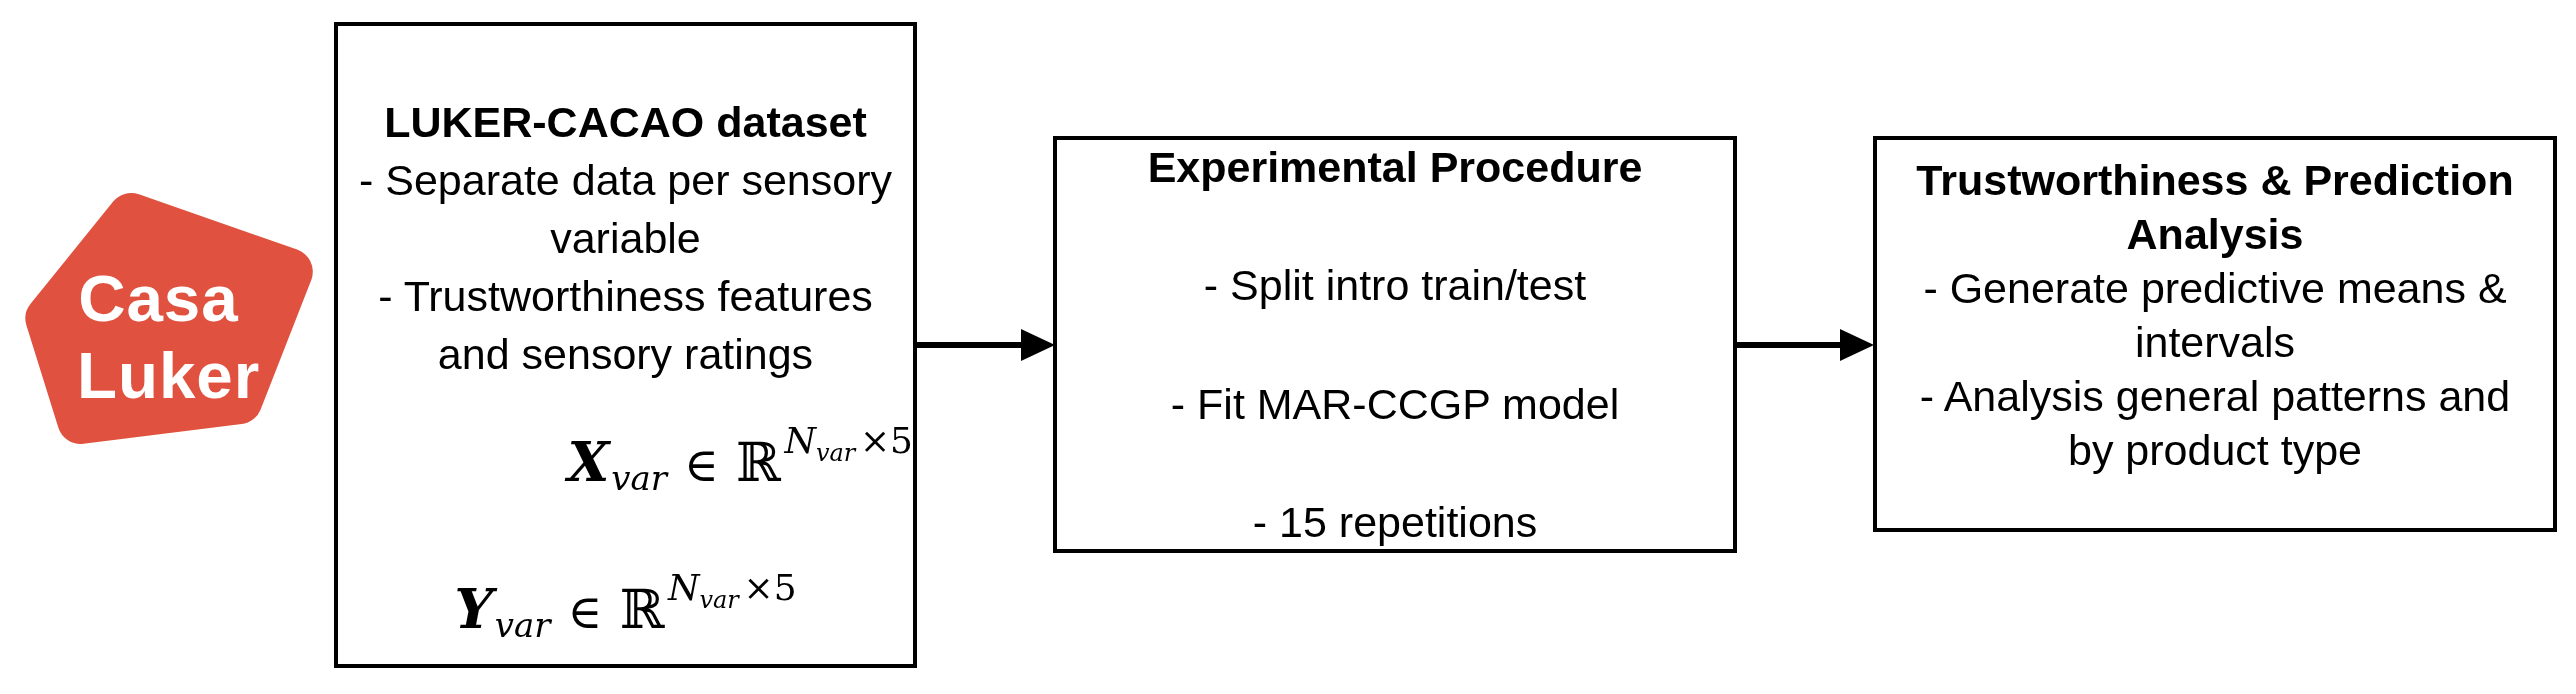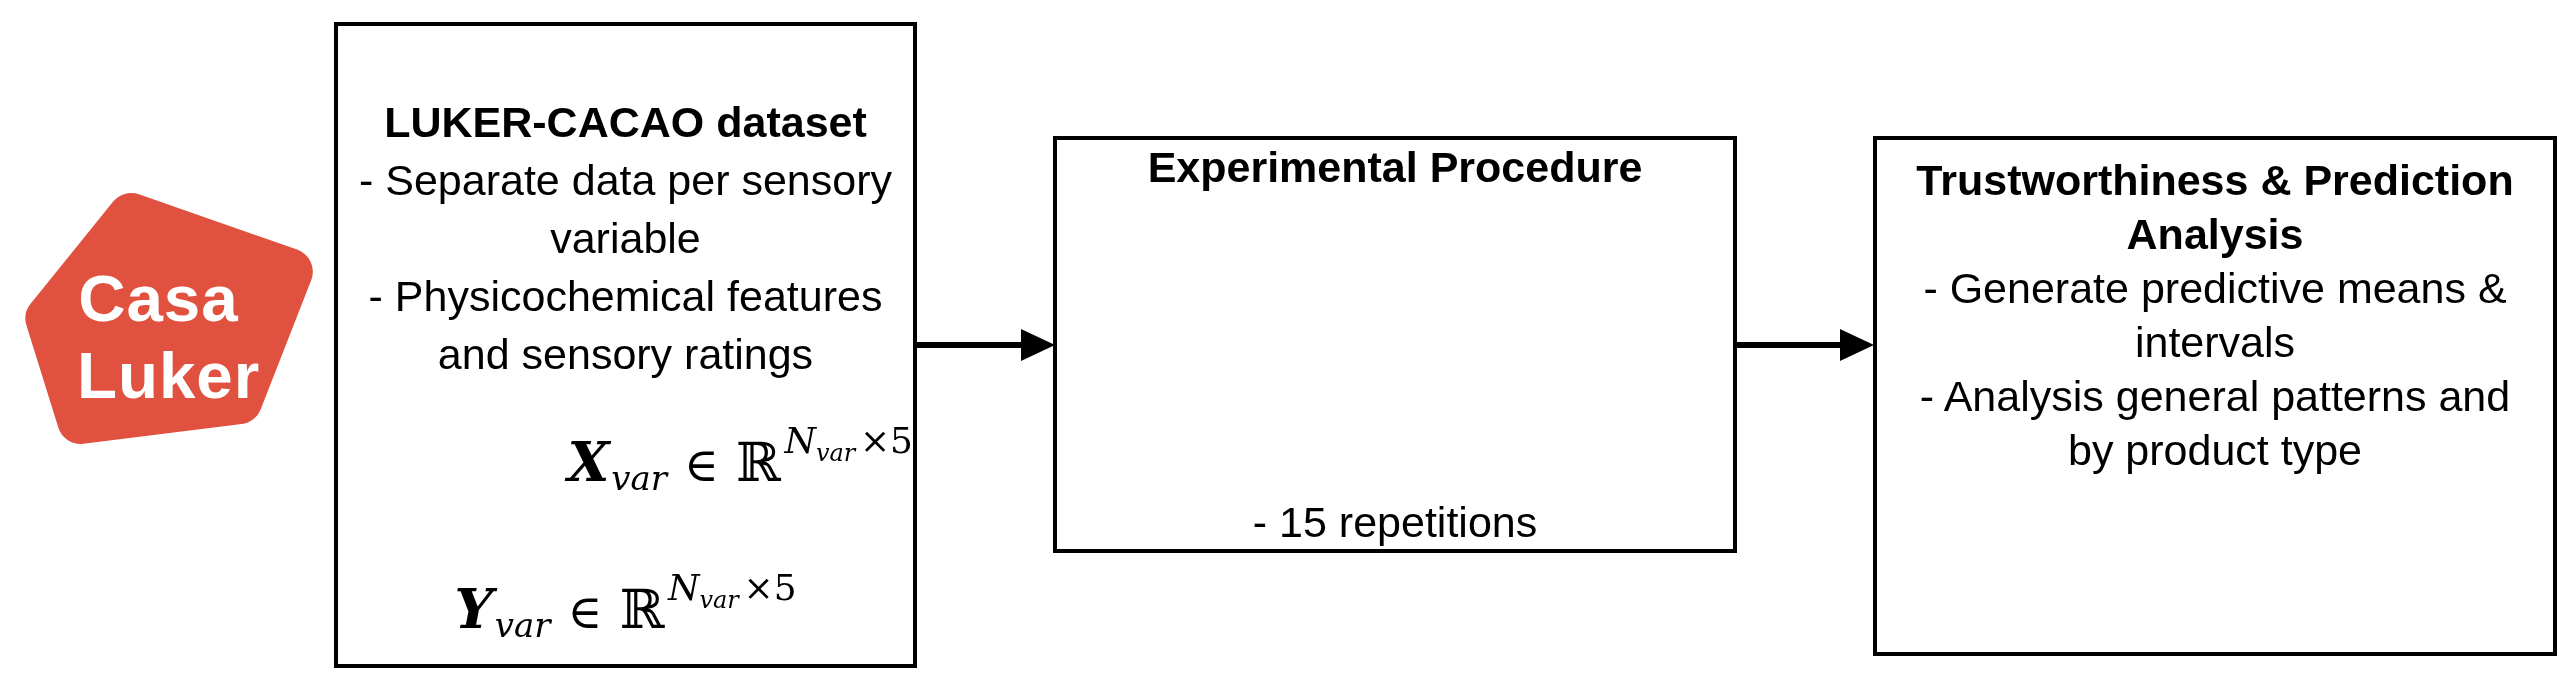--- a/index.html
+++ b/index.html
@@ -30,21 +30,21 @@
     line-height: 58px;
   }
   .box-procedure {
     left: 1053px; top: 136px;
     width: 684px; height: 417px;
     display: flex; flex-direction: column; justify-content: space-between;
     line-height: 54px;
   }
   .box-analysis {
     left: 1873px; top: 136px;
-    width: 684px; height: 520px;
+    width: 684px; height: 396px;
     padding-top: 13px;
     box-sizing: border-box;
     line-height: 54px;
   }
   .box-title { font-weight: bold; }
 
   
   .arrow-line {
     position: absolute;
     top: 342px;
@@ -93,37 +93,39 @@
     <path d="M138,41 L307,100 L253,238 L84,259 L50,150 Z" fill="#E0523F" stroke="#E0523F" stroke-width="50" stroke-linejoin="round"></path>
     <text x="167" y="153" text-anchor="middle" fill="#ffffff" font-family="Liberation Sans, sans-serif" font-weight="bold" font-size="70" letter-spacing="1">Casa</text>
     <text x="178" y="235" text-anchor="middle" fill="#ffffff" font-family="Liberation Sans, sans-serif" font-weight="bold" font-size="70" letter-spacing="1">Luker</text>
     <text x="292" y="248" fill="#ffffff" font-family="Liberation Sans, sans-serif" font-weight="bold" font-size="24">®</text>
   </svg>
 
   <div class="flow-box box-dataset">
     <div class="box-title">LUKER-CACAO dataset</div>
     <div>- Separate data per sensory</div>
     <div>variable</div>
-    <div>- Physicochemical features</div>
+    <div>- Trustworthiness features</div>
     <div>and sensory ratings</div>
 
     <div class="formula formula-x">
       <span class="lhs">X</span><span class="sub">var</span><span class="rel">∈</span><span class="setsym">ℝ</span><span class="sup"><span class="sup-n">N</span><span class="supsub">var</span><span class="tail">×5</span></span>
     </div>
 
     <div class="formula formula-y">
       <span class="lhs">Y</span><span class="sub">var</span><span class="rel">∈</span><span class="setsym">ℝ</span><span class="sup"><span class="sup-n">N</span><span class="supsub">var</span><span class="tail">×5</span></span>
     </div>
   </div>
 
   <div class="arrow-line arrow1-line"></div>
   <div class="arrow-head arrow1-head"></div>
 
   <div class="flow-box box-procedure">
     <div class="box-title">Experimental Procedure</div>
+    <div>- Split intro train/test</div>
+    <div>- Fit MAR-CCGP model</div>
     <div>- 15 repetitions</div>
   </div>
 
   <div class="arrow-line arrow2-line"></div>
   <div class="arrow-head arrow2-head"></div>
 
   <div class="flow-box box-analysis">
     <div class="box-title">Trustworthiness &amp; Prediction</div>
     <div class="box-title">Analysis</div>
     <div>- Generate predictive means &amp;</div>

